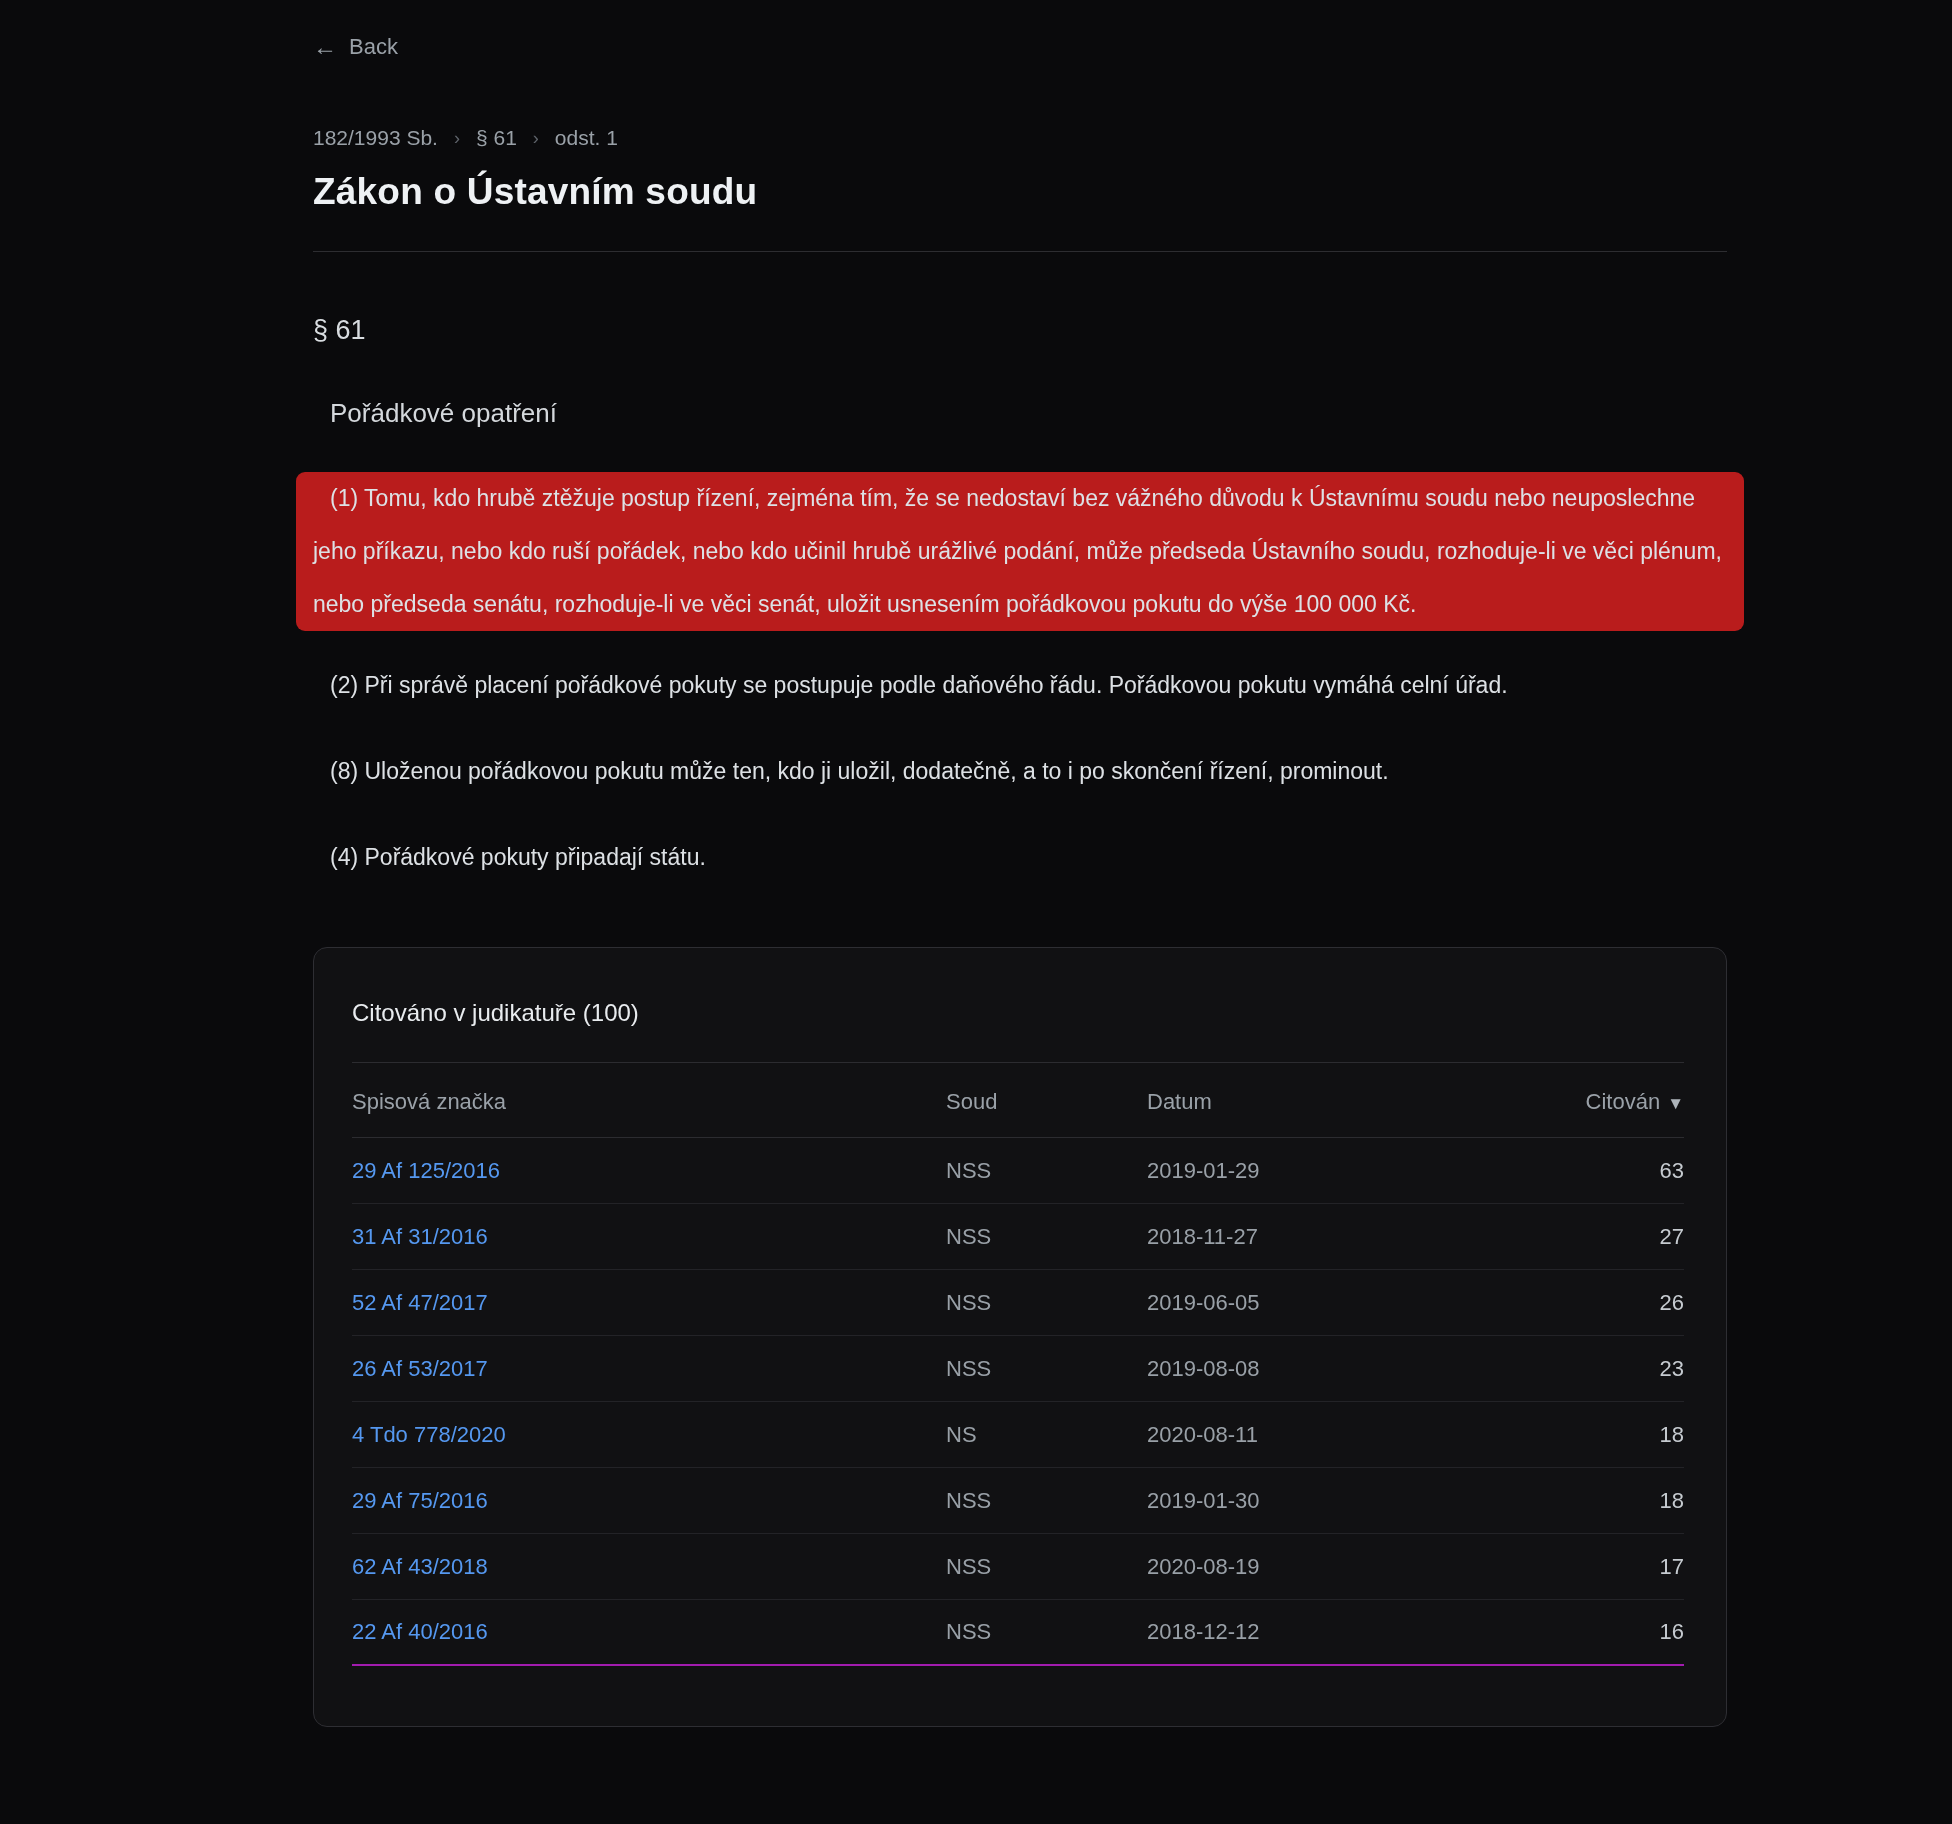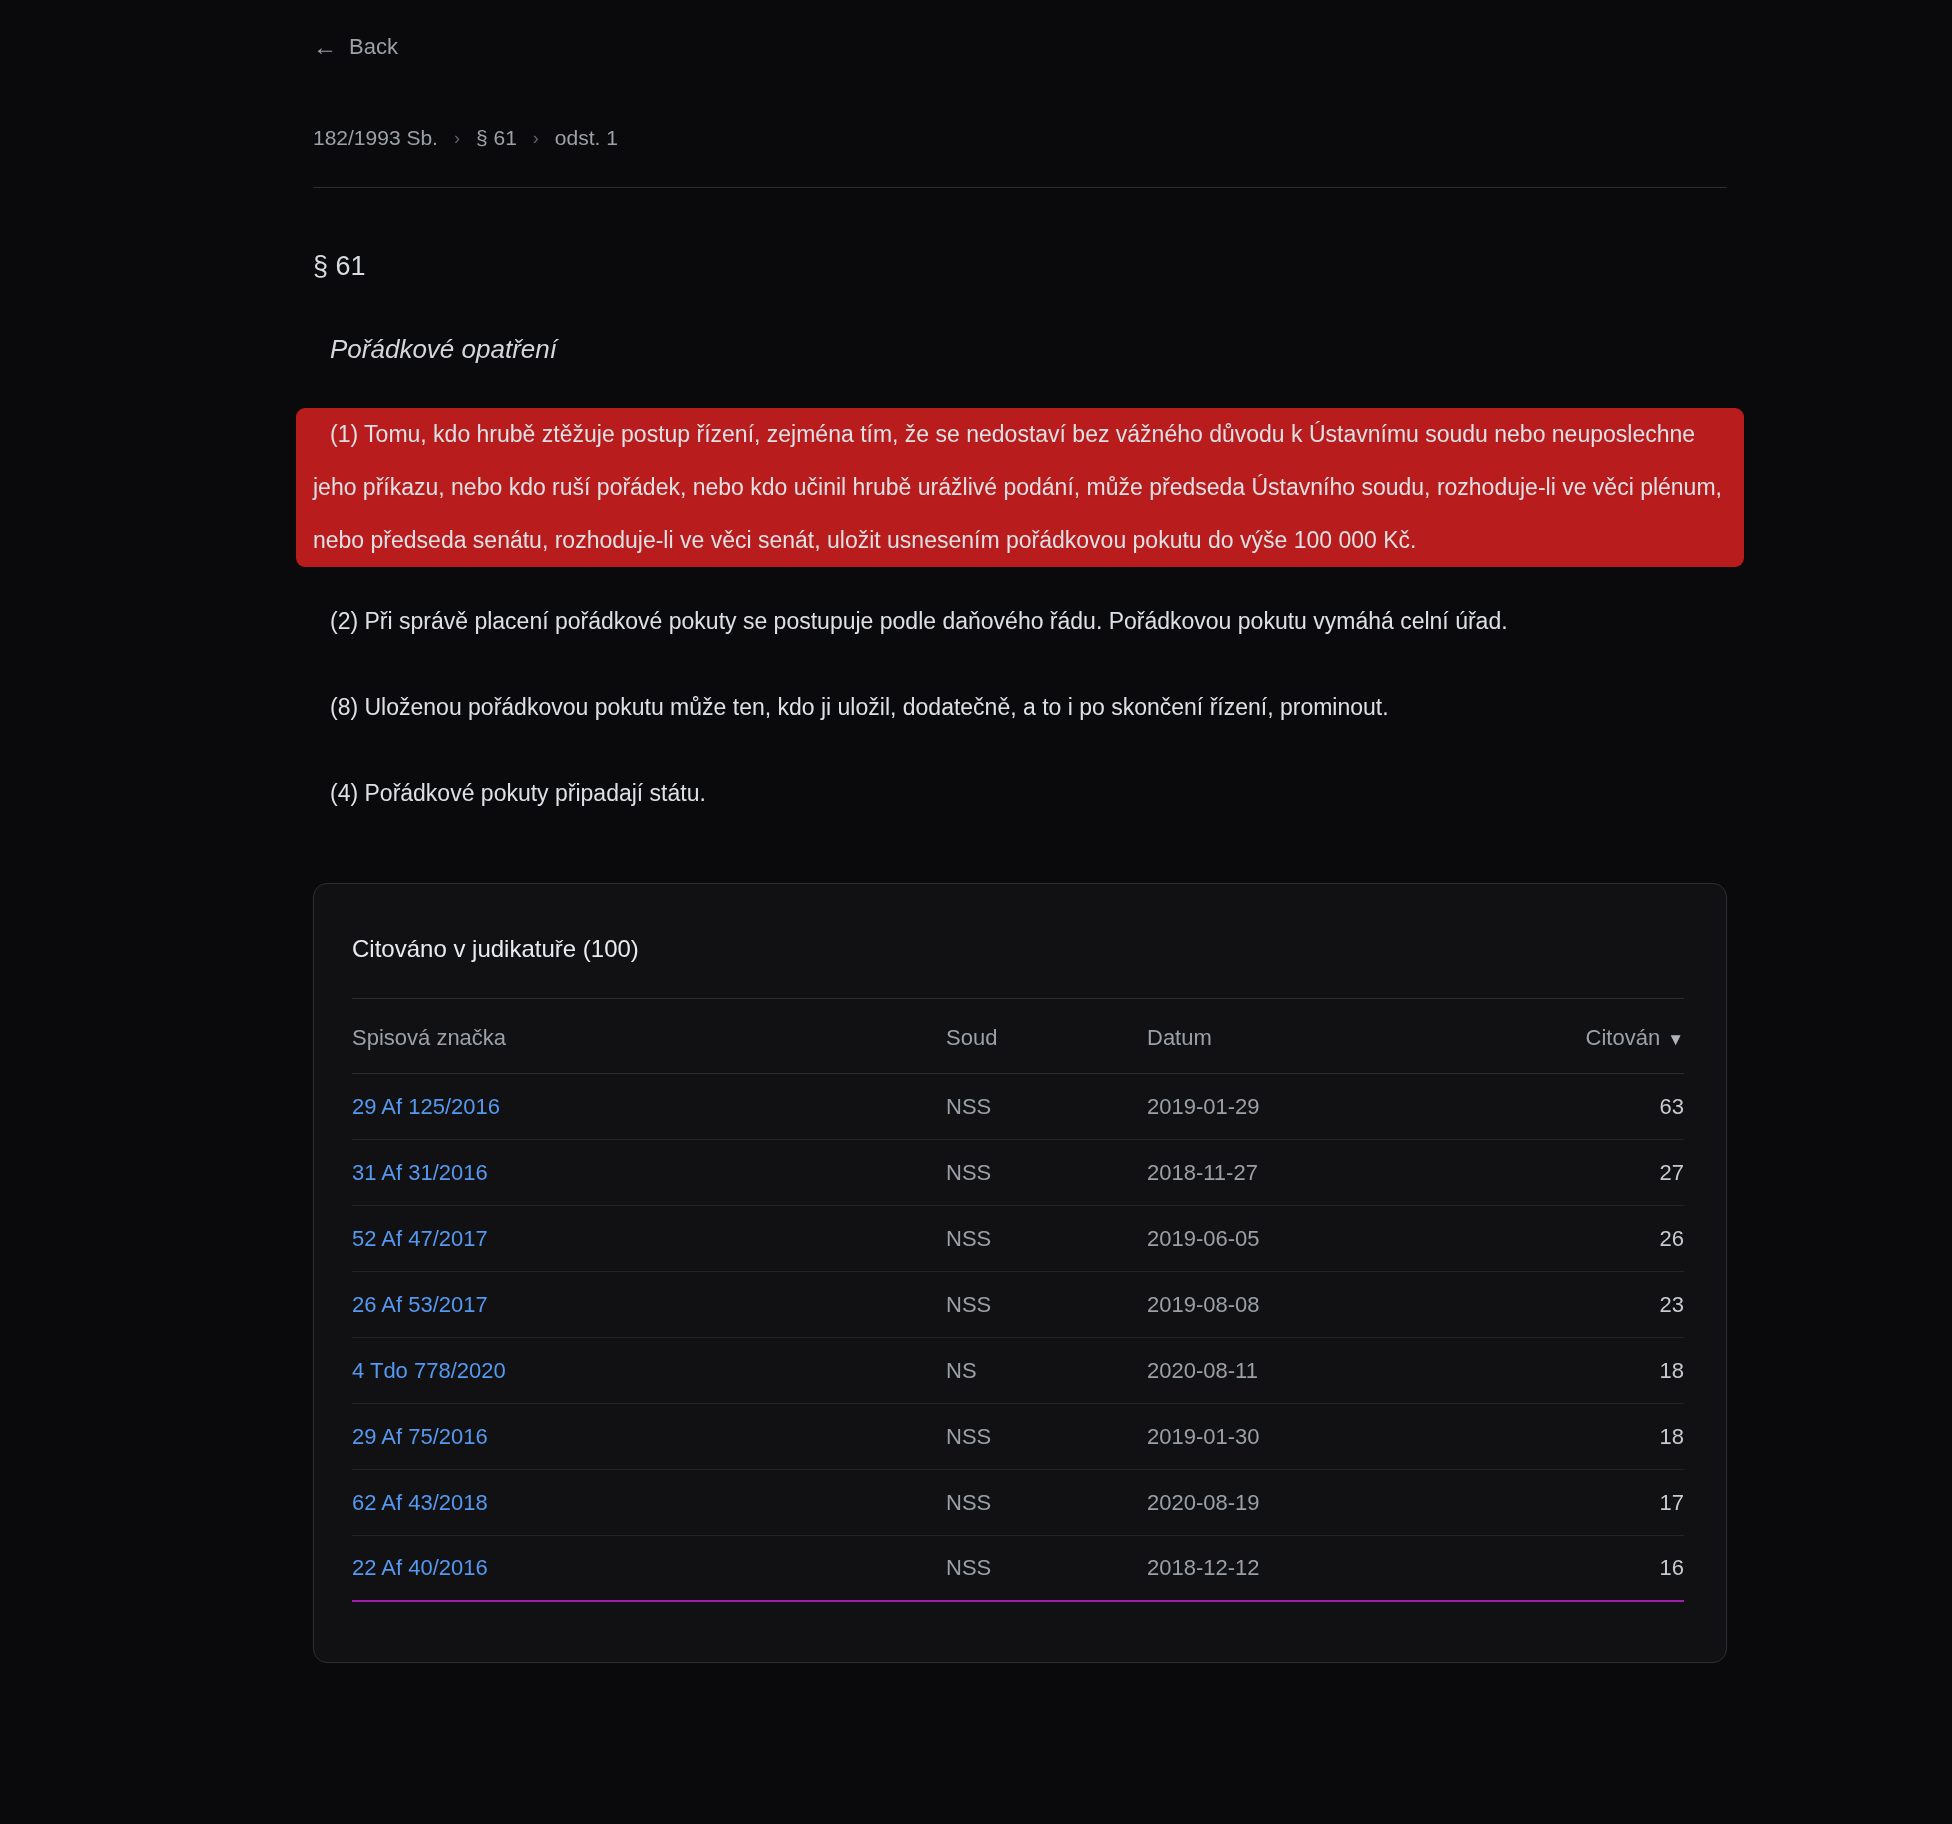--- a/index.html
+++ b/index.html
@@ -63,21 +63,20 @@
     font-weight: 400;
     color: #d8dce0;
   }
   .section-heading {
     margin: 52px 0 0 0;
     padding-left: 17px;
     font-size: 26px;
     line-height: 31px;
     font-weight: 400;
     color: #d4d8dc;
-    font-style: italic;
   }
   
   .paragraphs { margin-top: 43px; }
   .para {
     margin: 0 0 33px 0;
     font-size: 23px;
     line-height: 53px;
     text-indent: 17px;
     color: #dde1e5;
   }
@@ -150,20 +149,21 @@
       <a class="crumb">182/1993 Sb.</a>
 
       <span class="sep">›</span>
       <a class="crumb">§ 61</a>
 
       <span class="sep">›</span>
       <a class="crumb">odst. 1</a>
 
   </nav>
 
+  <h1 class="page-title">Zákon o Ústavním soudu</h1>
 
   <hr class="top-divider">
 
   <h2 class="section-number">§ 61</h2>
 
   <h3 class="section-heading">Pořádkové opatření</h3>
 
   <div class="paragraphs">
 
       <p class="para highlight">(1) Tomu, kdo hrubě ztěžuje postup řízení, zejména tím, že se nedostaví bez vážného důvodu k Ústavnímu soudu nebo neuposlechne jeho příkazu, nebo kdo ruší pořádek, nebo kdo učinil hrubě urážlivé podání, může předseda Ústavního soudu, rozhoduje-li ve věci plénum, nebo předseda senátu, rozhoduje-li ve věci senát, uložit usnesením pořádkovou pokutu do výše 100 000 Kč.</p>

